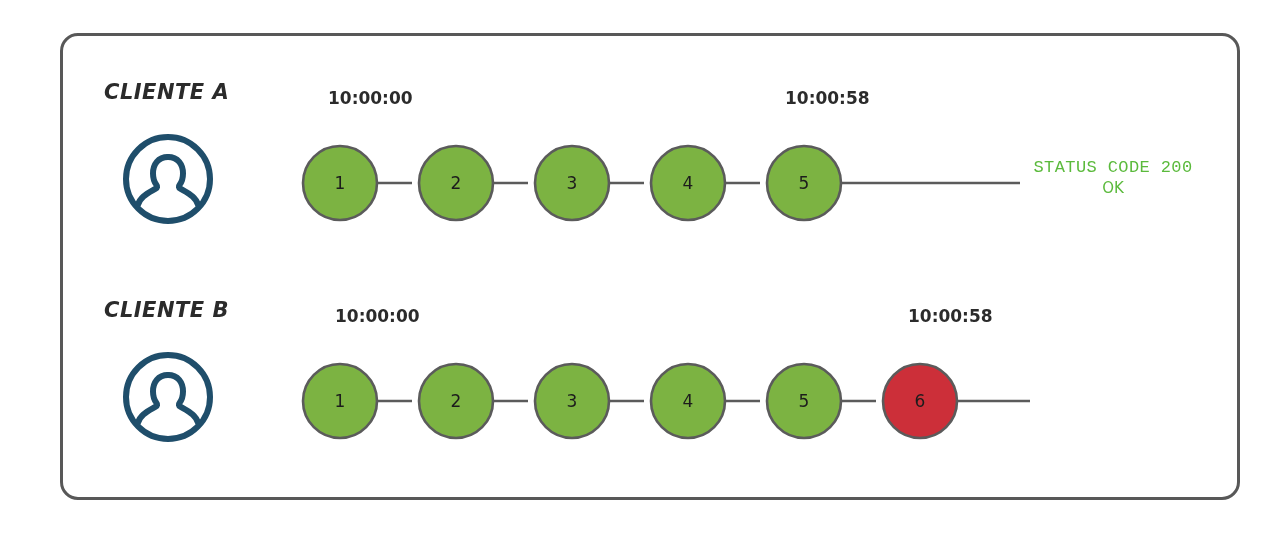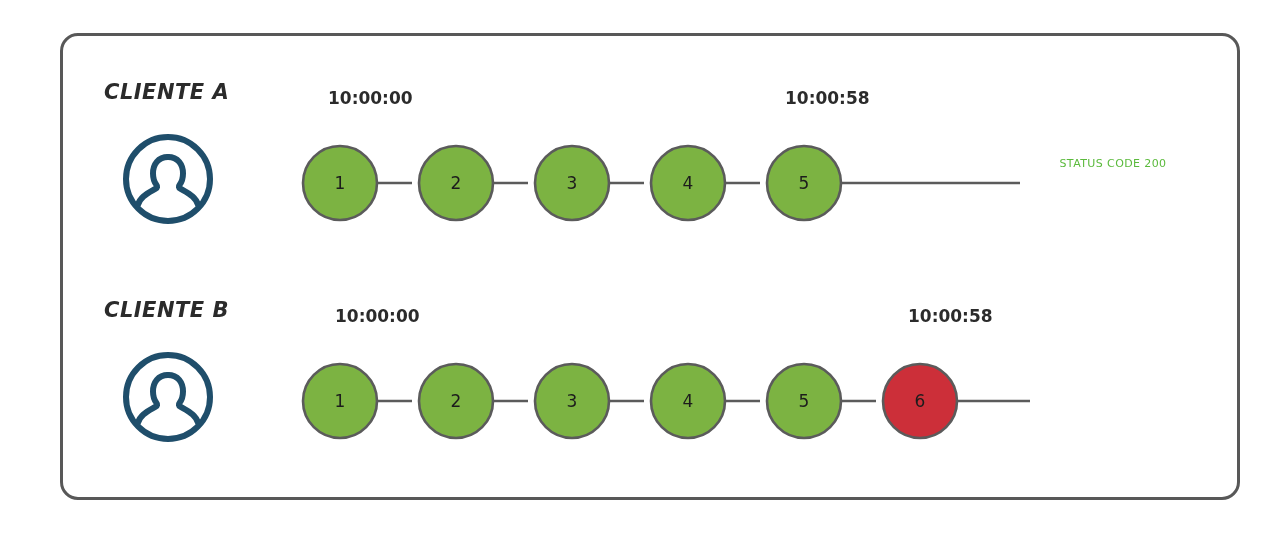--- a/index.html
+++ b/index.html
@@ -109,22 +109,23 @@
 
   
   .status {
     position: absolute;
     font-family: "DejaVu Sans", sans-serif;
     text-align: center;
     white-space: nowrap;
     line-height: 1.28;
   }
   .status .line1 {
-    font-size: 11px;
+    font-size: 17px;
     letter-spacing: 0.4px;
+    font-family: Liberation Mono, monospace;
   }
   .status .line2 {
     font-size: 15px;
   }
   .status-ok {
     left: 1028px;
     top: 157px;
     color: #5BBA3C;
     width: 170px;
   }
@@ -188,20 +189,21 @@
         <text class="node-num" x="398" y="53">4</text>
       </g>
       <g>
         <circle class="node-circle node-green" cx="514" cy="53" r="37"></circle>
         <text class="node-num" x="514" y="53">5</text>
       </g>
     </svg>
 
     <div class="status status-ok">
       <div class="line1">STATUS CODE 200</div>
+      <div class="line2">OK</div>
     </div>
   </div>
 
   <div class="row row-b">
 
     <div class="client-label">CLIENTE B</div>
 
     <div class="avatar">
       <svg width="96" height="96" viewBox="0 0 96 96">
         <circle cx="48" cy="48" r="42" fill="none" stroke="#1F4E6B" stroke-width="6"></circle>

